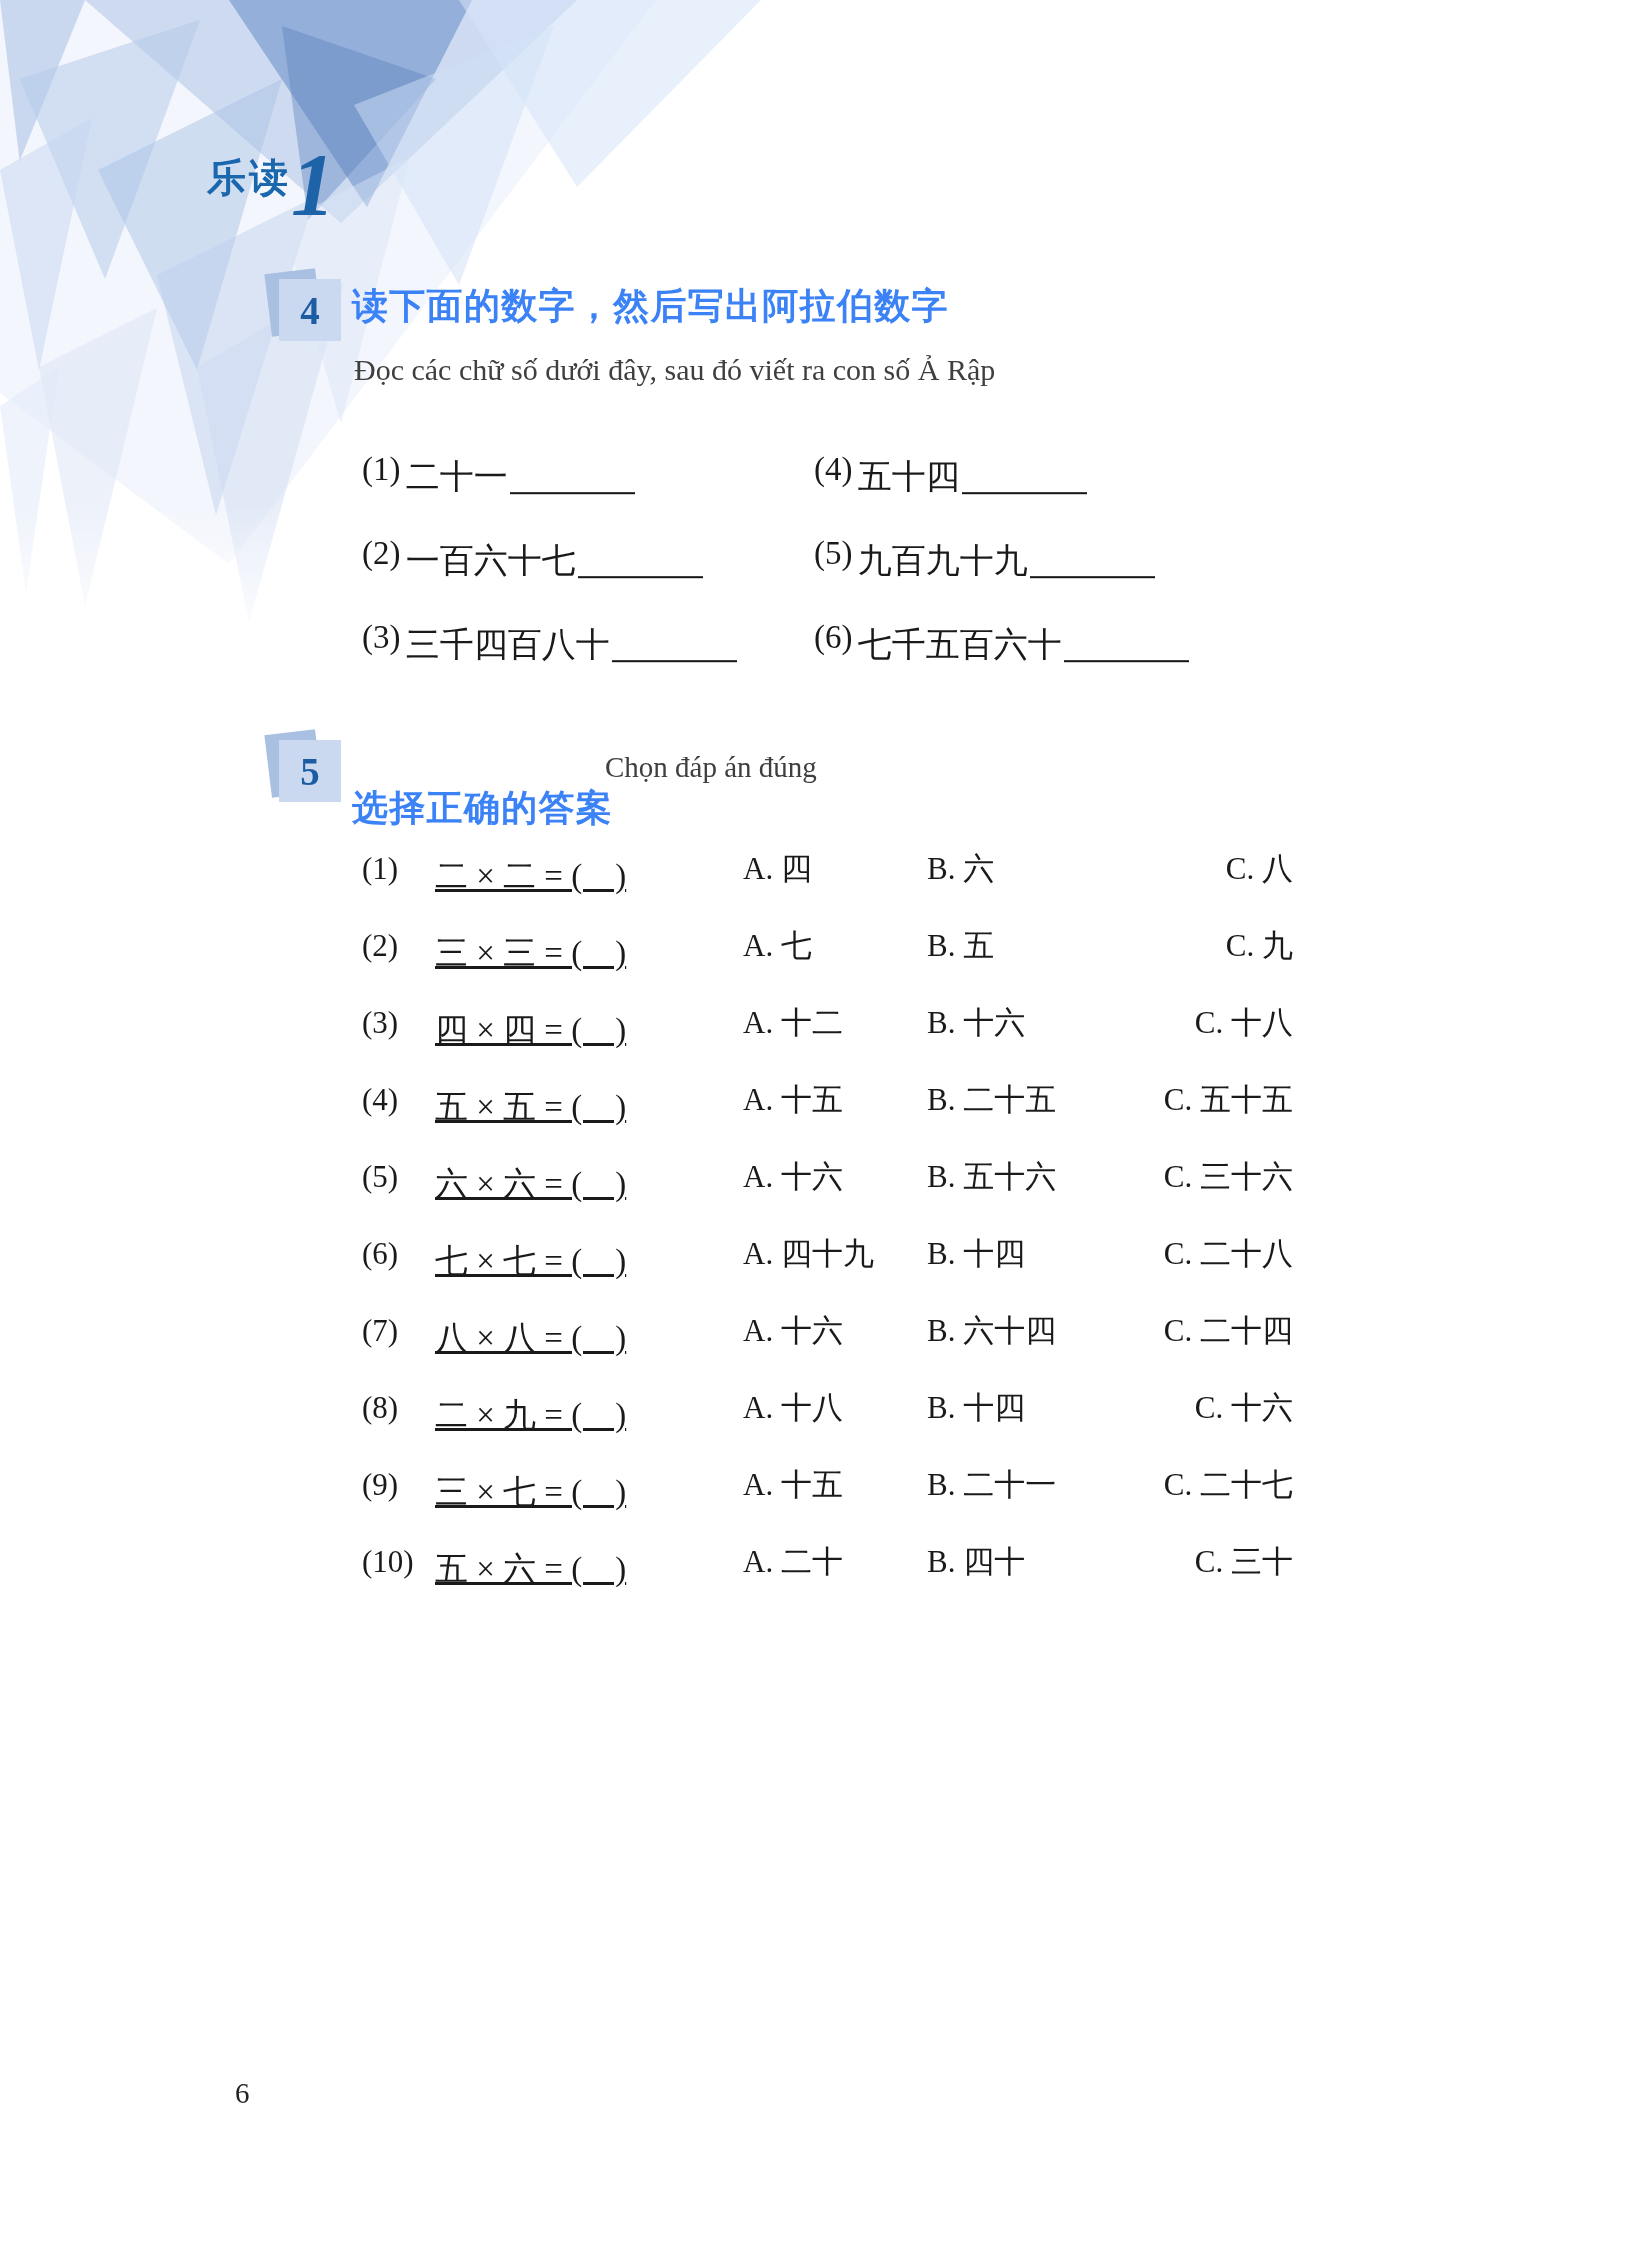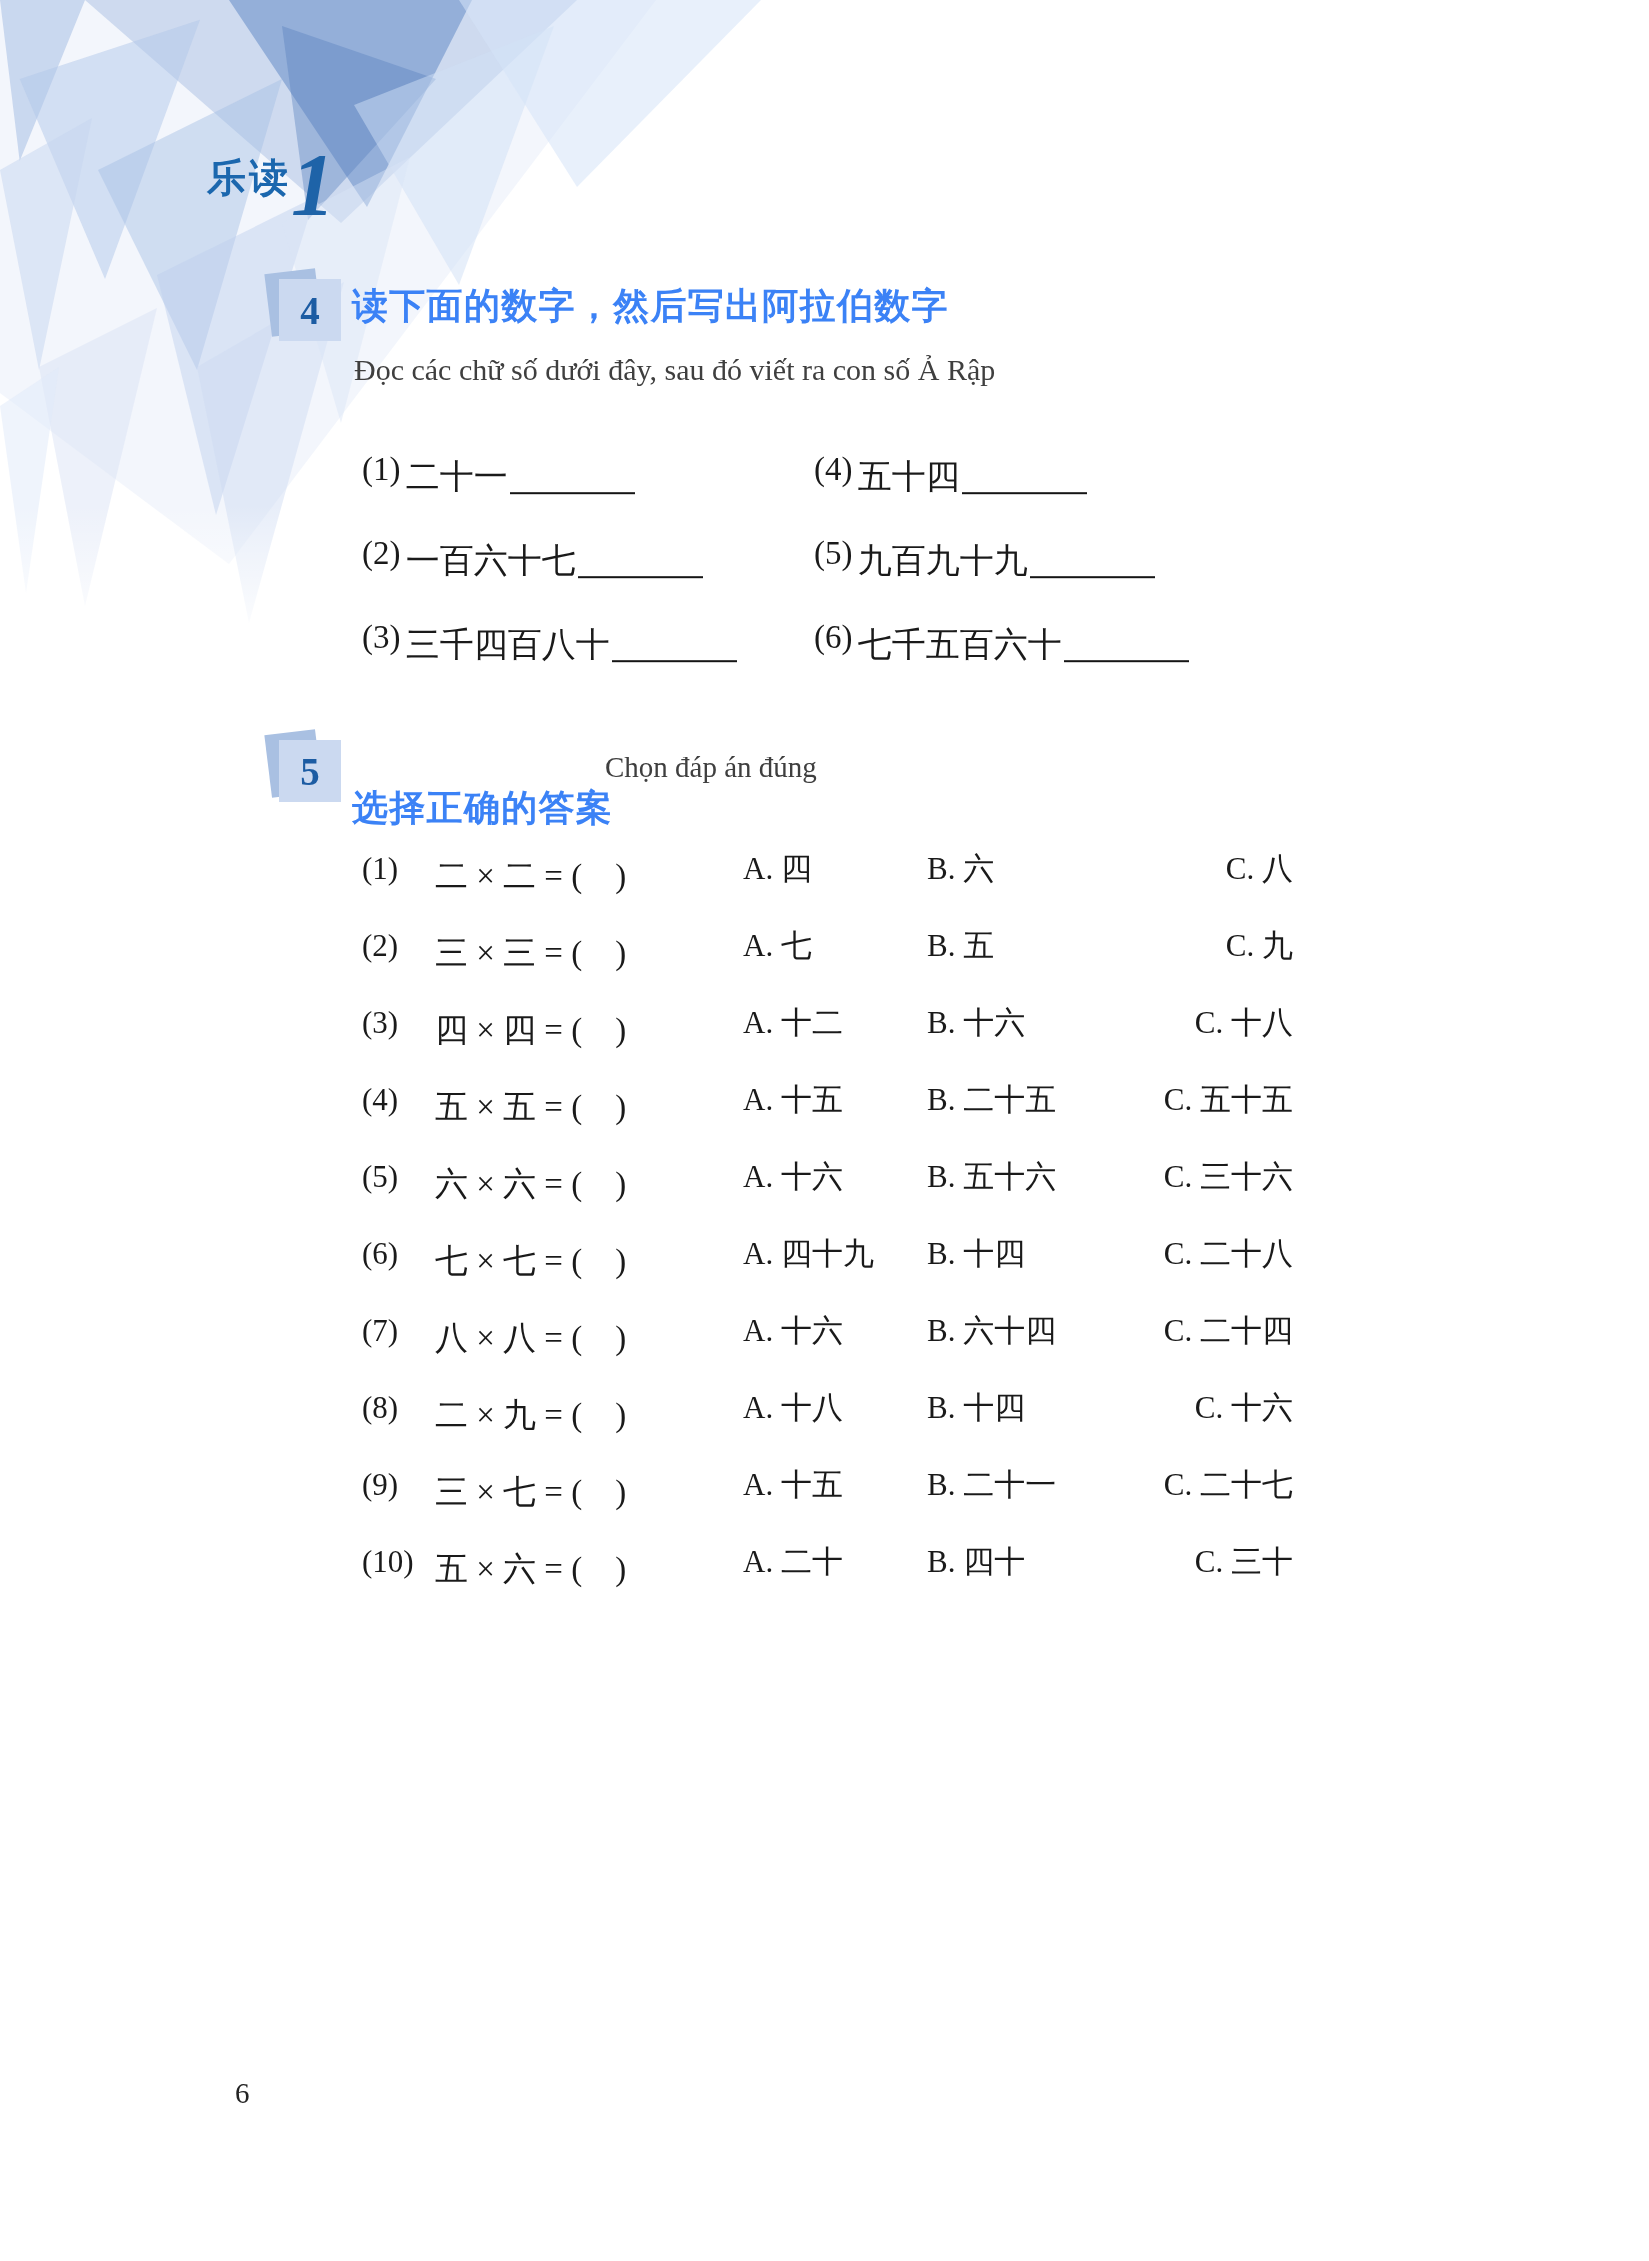--- a/index.html
+++ b/index.html
@@ -57,21 +57,21 @@
   .ex4-item{display:flex;align-items:center;font-size:33px;white-space:nowrap;}
   .ex4-item .q-num{margin-right:5.2px;}
   .hanzi{font-size:34px;margin-top:16px;}
   .blank{display:inline-block;width:125px;height:29px;margin-left:2.6px;
          border-bottom:2.6px solid #151515;transform:translateY(9.2px);}
 
   
   .mcq-list{position:absolute;left:362px;top:830px;width:931px;}
   .mcq-row{display:flex;align-items:center;height:77px;font-size:31px;white-space:nowrap;}
   .mcq-row .q-num{flex:none;width:73px;}
-  .mcq-row .q-expr{flex:none;width:308px;font-size:33px;}
+  .mcq-row .q-expr{flex:none;width:308px;font-size:33px;text-decoration:underline;}
   .mcq-row .opt-a{flex:none;width:184px;}
   .mcq-row .opt-b{flex:none;width:190px;}
   .mcq-row .opt-c{flex:1;text-align:right;}
 
   .page-number{position:absolute;left:235px;top:2077px;font-size:29px;color:#222222;}
 </style>
 </head>
 <body>
 
 <div class="page">

